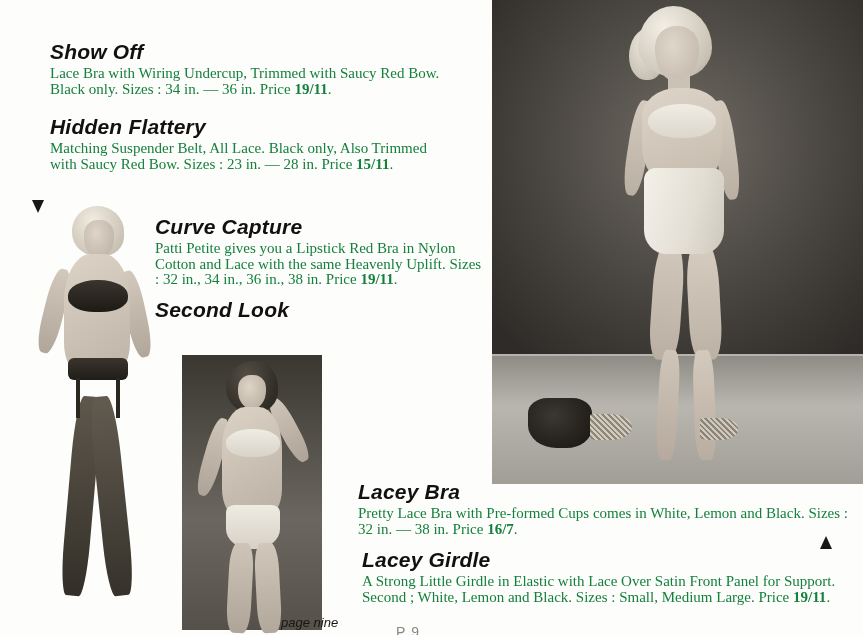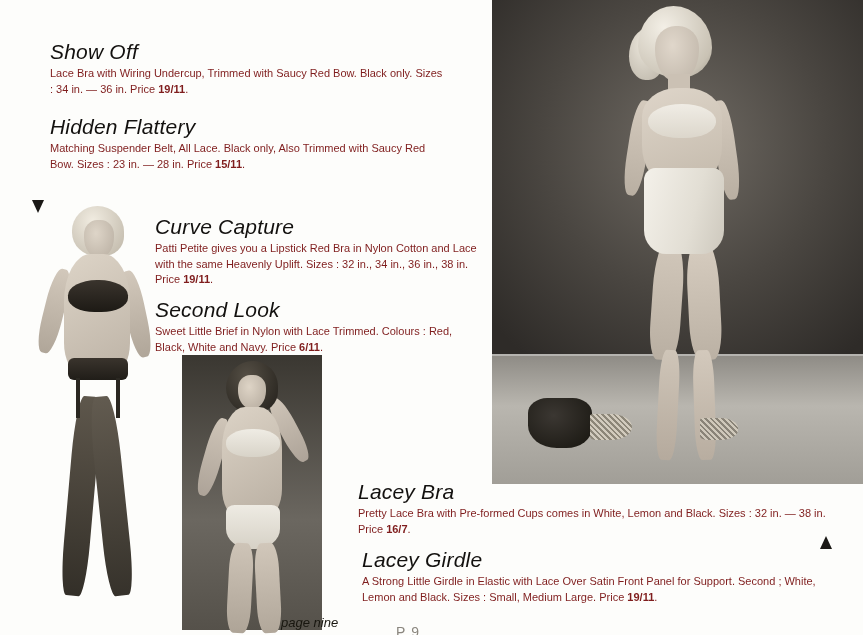--- a/index.html
+++ b/index.html
@@ -247,31 +247,31 @@
     background: linear-gradient(#cfc5b8,#ada398);
     transform: rotate(-28deg);
   }
 
   
   .entry { position: absolute; }
   .entry h2 {
     margin: 0 0 2px 0;
     font-family: "Liberation Sans", sans-serif;
     font-style: italic;
-    font-weight: normal;
+    font-weight: bold;
     font-size: 21px;
     letter-spacing: .2px;
     color: #13110f;
   }
   .entry p {
     margin: 0;
-    font-family: Liberation Sans, sans-serif;
-    font-size: 11px;
+    font-family: Liberation Serif, serif;
+    font-size: 15px;
     line-height: 15.5px;
-    color: #7f1d1d;
+    color: #15803d;
   }
   .entry p b { font-weight: bold; }
 
   .page-num {
     position: absolute;
     left: 281px; top: 615px;
     font-family: "Liberation Sans", sans-serif;
     font-style: italic;
     font-size: 13px;
     color: #18160f;
@@ -330,21 +330,20 @@
 
   <div class="arrow down" style="left:32px; top:200px;"></div>
 
   <div class="entry" style="left:155px; top:215px; width:330px;">
     <h2>Curve Capture</h2>
     <p><span>Patti Petite gives you a Lipstick Red Bra in Nylon Cotton and Lace with the same Heavenly Uplift.  Sizes :  32 in., 34 in., 36 in., 38 in.  Price </span><b>19/11</b><span>.</span></p>
   </div>
 
   <div class="entry" style="left:155px; top:298px; width:325px;">
     <h2>Second Look</h2>
-    <p><span>Sweet Little Brief in Nylon with Lace Trimmed.  Colours :  Red, Black, White and Navy.  Price </span><b>6/11</b><span>.</span></p>
   </div>
 
   <div class="arrow down" style="left:228px; top:358px;"></div>
 
   <div class="photo-b">
     <div class="b-arm-l"></div>
     <div class="b-arm-r"></div>
     <div class="b-hair"></div>
     <div class="b-face"></div>
     <div class="b-torso"></div>

